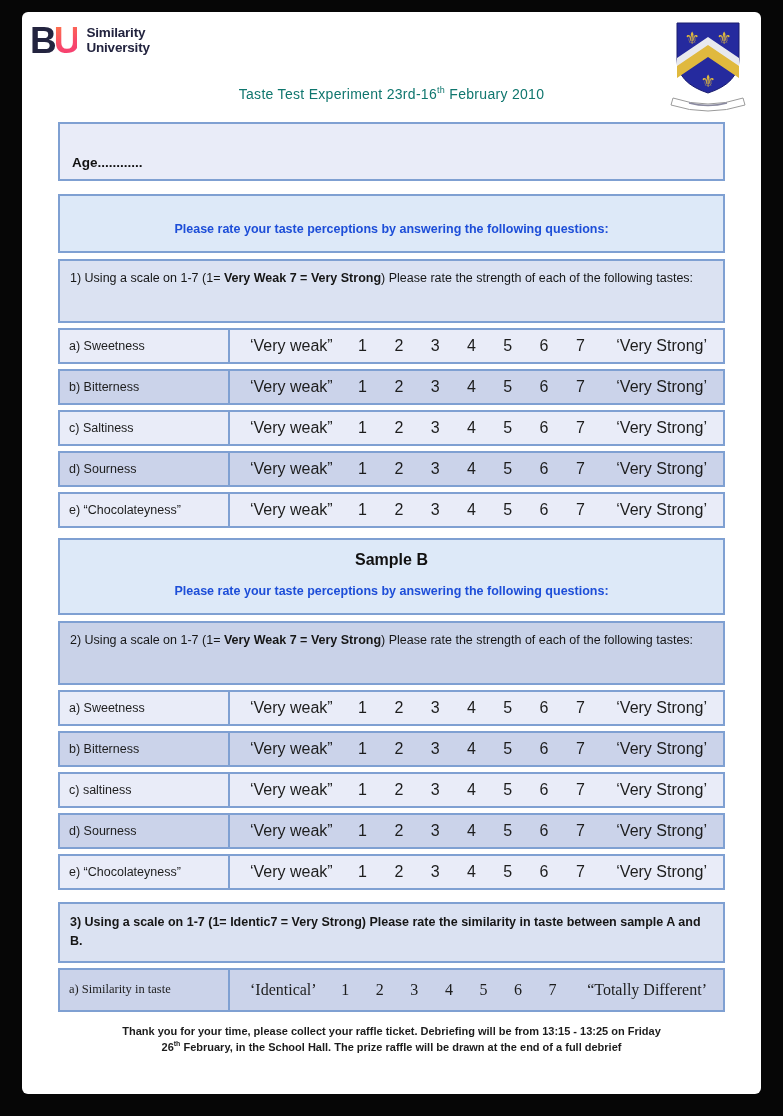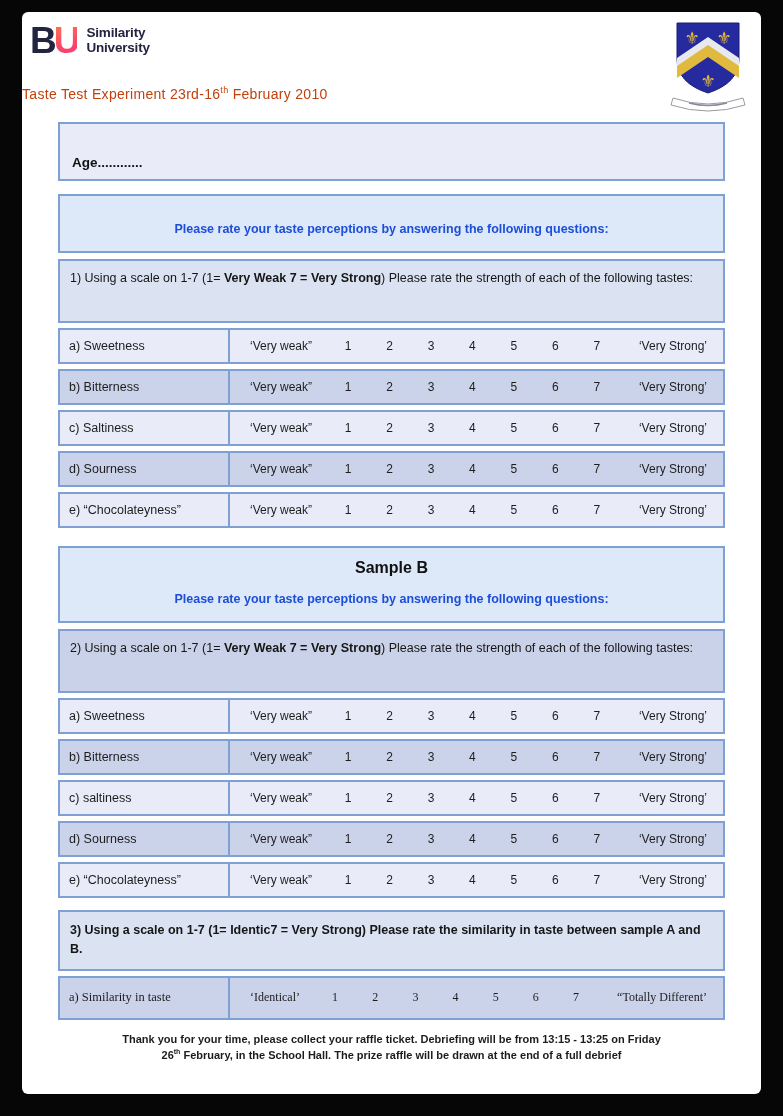--- a/index.html
+++ b/index.html
@@ -23,21 +23,21 @@
   .bu-letters{font-weight:bold;font-size:37px;line-height:1;letter-spacing:-3px;display:flex;}
   .bu-b{color:#23243f;}
   .bu-u{
     background:linear-gradient(160deg,#ff7a45 0%,#f8476a 60%,#f43b77 100%);
     -webkit-background-clip:text;background-clip:text;color:transparent;
   }
   .bu-name{margin-left:9px;margin-top:3px;font-size:13.5px;font-weight:bold;color:#23243f;line-height:1.12;letter-spacing:-0.2px;}
   .crest{position:absolute;right:10px;top:8px;}
   .doc-title{
     position:absolute;left:0;right:0;bottom:8px;
-    text-align:left;font-size:14px;color:#c2410c;letter-spacing:0.3px;
+    text-align:center;font-size:14px;color:#0f766e;letter-spacing:0.3px;
   }
   .doc-title sup{font-size:9px;}
   
   .content{padding:0 36px;}
   .box{
     border:2px solid #7fa0d2;
     box-sizing:border-box;
     color:#1d1d1d;
   }
   .age-box{
@@ -63,27 +63,27 @@
     margin-top:5px;display:flex;height:36px;background:#e9ecf8;
   }
   .row.alt{background:#cbd3ea;}
   .row-label{
     width:170px;flex:0 0 170px;border-right:2px solid #7fa0d2;
     display:flex;align-items:center;padding-left:9px;
     font-size:12.5px;box-sizing:border-box;
   }
   .row-scale{
     flex:1;display:flex;align-items:center;
-    padding:0 16px 0 20px;font-size:12px;
+    padding:0 16px 0 20px;font-size:16px;
   }
   .row-scale .low{white-space:nowrap;}
   .row-scale .high{white-space:nowrap;margin-left:6px;}
   .nums{flex:1;display:flex;justify-content:space-evenly;align-items:center;}
   .num{cursor:pointer;padding:0 2px;}
-  .gap-lg{margin-top:18px;}
+  .gap-lg{margin-top:10px;}
   .gap-md{margin-top:12px;}
   
   .footer{
     margin-top:11px;text-align:center;font-size:11px;line-height:1.5;
     color:#1c1c1c;font-weight:600;padding:0 18px;
   }
   .footer sup{font-size:7px;}
 </style>
 </head>
 <body>

